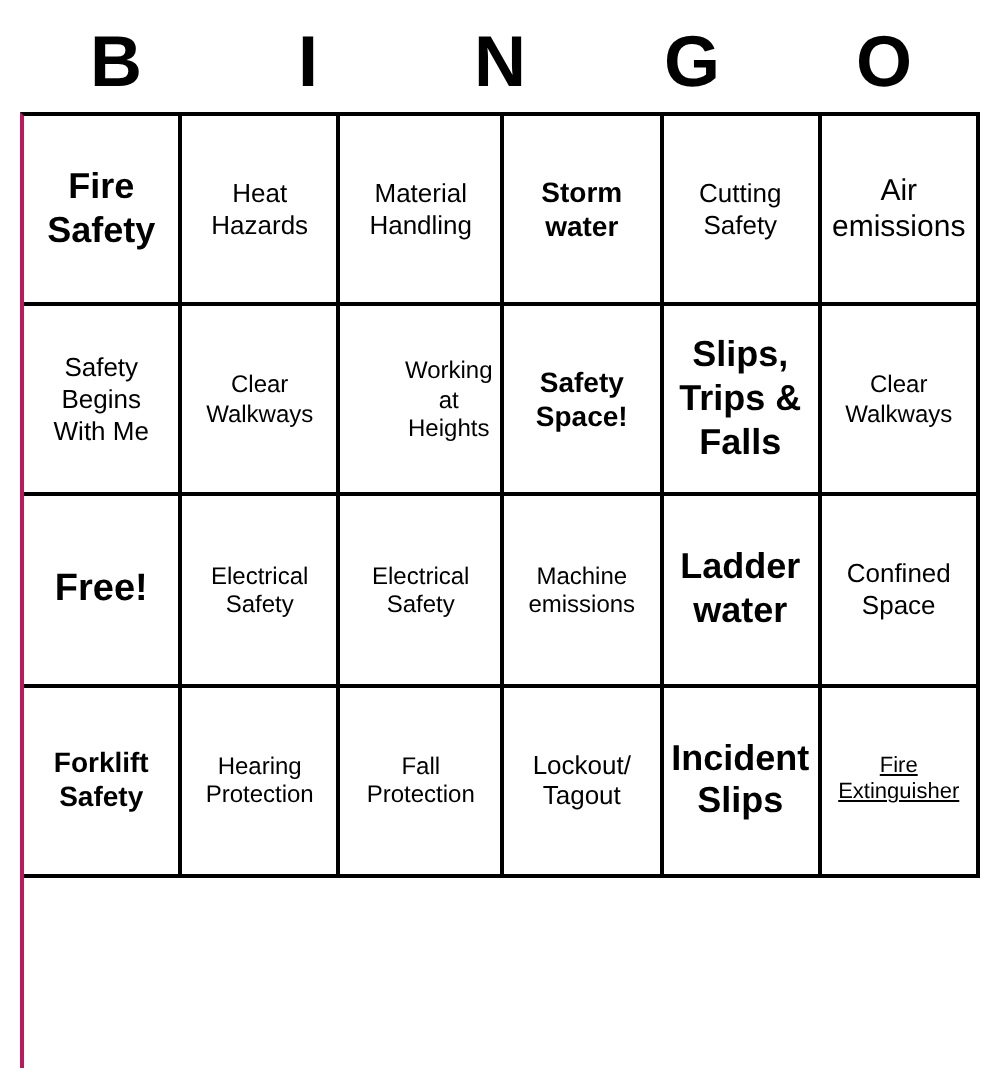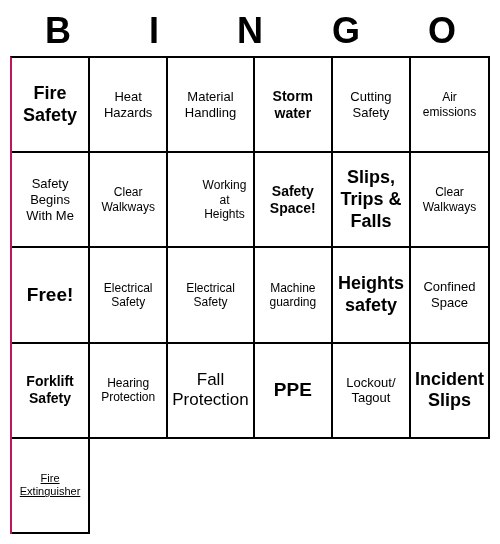--- a/index.html
+++ b/index.html
@@ -86,36 +86,35 @@
 </div>
 
 <div class="bingo-grid">
 
   <div class="bingo-cell large-text">Fire Safety</div>
   <div class="bingo-cell">Heat Hazards</div>
   <div class="bingo-cell">Material Handling</div>
   <div class="bingo-cell xl-text">Storm water</div>
   <div class="bingo-cell">Cutting Safety</div>
 
-  <div class="bingo-cell" style="font-size:12px;">Air emissions</div>
+  <div class="bingo-cell" style="font-size:15px;">Air emissions</div>
   <div class="bingo-cell">Safety Begins With Me</div>
   <div class="bingo-cell" style="font-size:12px;">Clear Walkways</div>
   <div class="bingo-cell" style="font-size:12px;padding-left:32px;">Working at Heights</div>
   <div class="bingo-cell xl-text">Safety Space!</div>
 
   <div class="bingo-cell large-text">Slips, Trips &amp; Falls</div>
   <div class="bingo-cell" style="font-size:12px;">Clear Walkways</div>
   <div class="bingo-cell xxl-text">Free!</div>
   <div class="bingo-cell" style="font-size:12px;">Electrical Safety</div>
   <div class="bingo-cell" style="font-size:12px;">Electrical Safety</div>
 
-  <div class="bingo-cell" style="font-size:12px;">Machine guarding</div>
-  <div class="bingo-cell large-text">Heights safety</div>
+  <div class="bingo-cell" style="font-size:12px;">Machine emissions</div>
+  <div class="bingo-cell large-text">Ladder water</div>
   <div class="bingo-cell">Confined Space</div>
   <div class="bingo-cell xl-text">Forklift Safety</div>
   <div class="bingo-cell" style="font-size:12px;">Hearing Protection</div>
 
-  <div class="bingo-cell" style="font-size:17px;">Fall Protection</div>
-  <div class="bingo-cell xxl-text">PPE</div>
+  <div class="bingo-cell" style="font-size:12px;">Fall Protection</div>
   <div class="bingo-cell">Lockout/ Tagout</div>
   <div class="bingo-cell large-text">Incident Slips</div>
   <div class="bingo-cell" style="font-size:11px;text-decoration:underline;">Fire Extinguisher</div>
 </div>
 
 </body></html>

